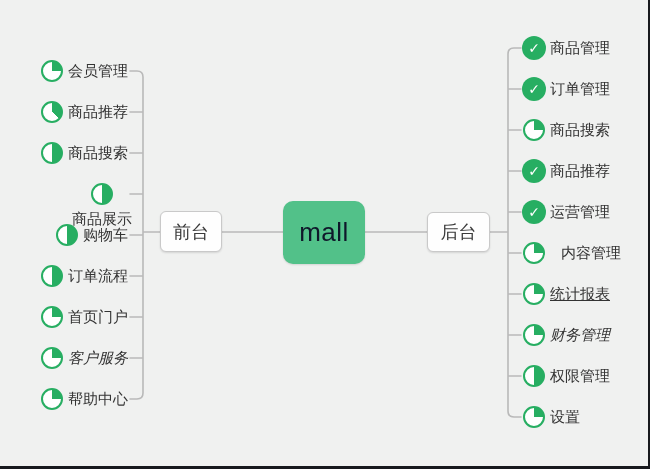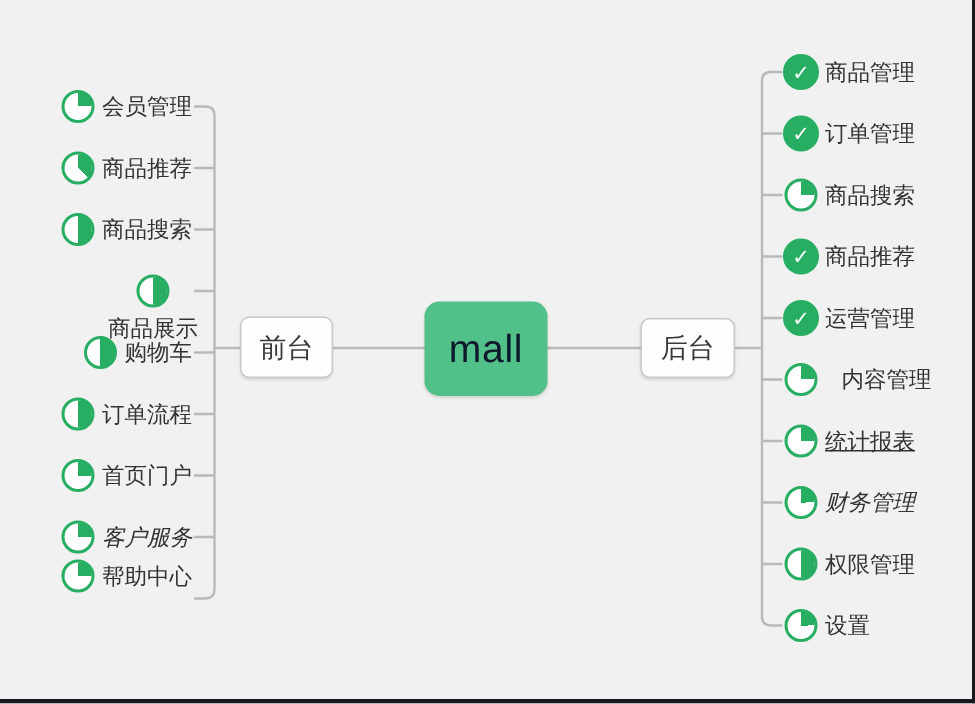--- a/index.html
+++ b/index.html
@@ -118,21 +118,21 @@
           <span class="pie" style="background: conic-gradient(rgb(39, 174, 98) 0deg, rgb(39, 174, 98) 25%, rgb(255, 255, 255) 25%, rgb(255, 255, 255) 100%);"></span>
         </span>
         <span>首页门户</span>
       </div>
       <div class="topic" style="top: 346px; right: 520px; font-style: italic;">
         <span class="icon-wrap">
           <span class="pie" style="background: conic-gradient(rgb(39, 174, 98) 0deg, rgb(39, 174, 98) 25%, rgb(255, 255, 255) 25%, rgb(255, 255, 255) 100%);"></span>
         </span>
         <span>客户服务</span>
       </div>
-      <div class="topic" style="top: 372px; right: 520px; font-family: Liberation Serif, serif;">
+      <div class="topic" style="top: 387px; right: 520px; font-family: Liberation Serif, serif;">
         <span class="icon-wrap">
           <span class="pie" style="background: conic-gradient(rgb(39, 174, 98) 0deg, rgb(39, 174, 98) 25%, rgb(255, 255, 255) 25%, rgb(255, 255, 255) 100%);"></span>
         </span>
         <span>帮助中心</span>
       </div>
     </div>
   <div id="right-items">
       <div class="topic" style="top: 36px; left: 522px;">
         <span class="icon-wrap">
           <span class="check">✓</span>

